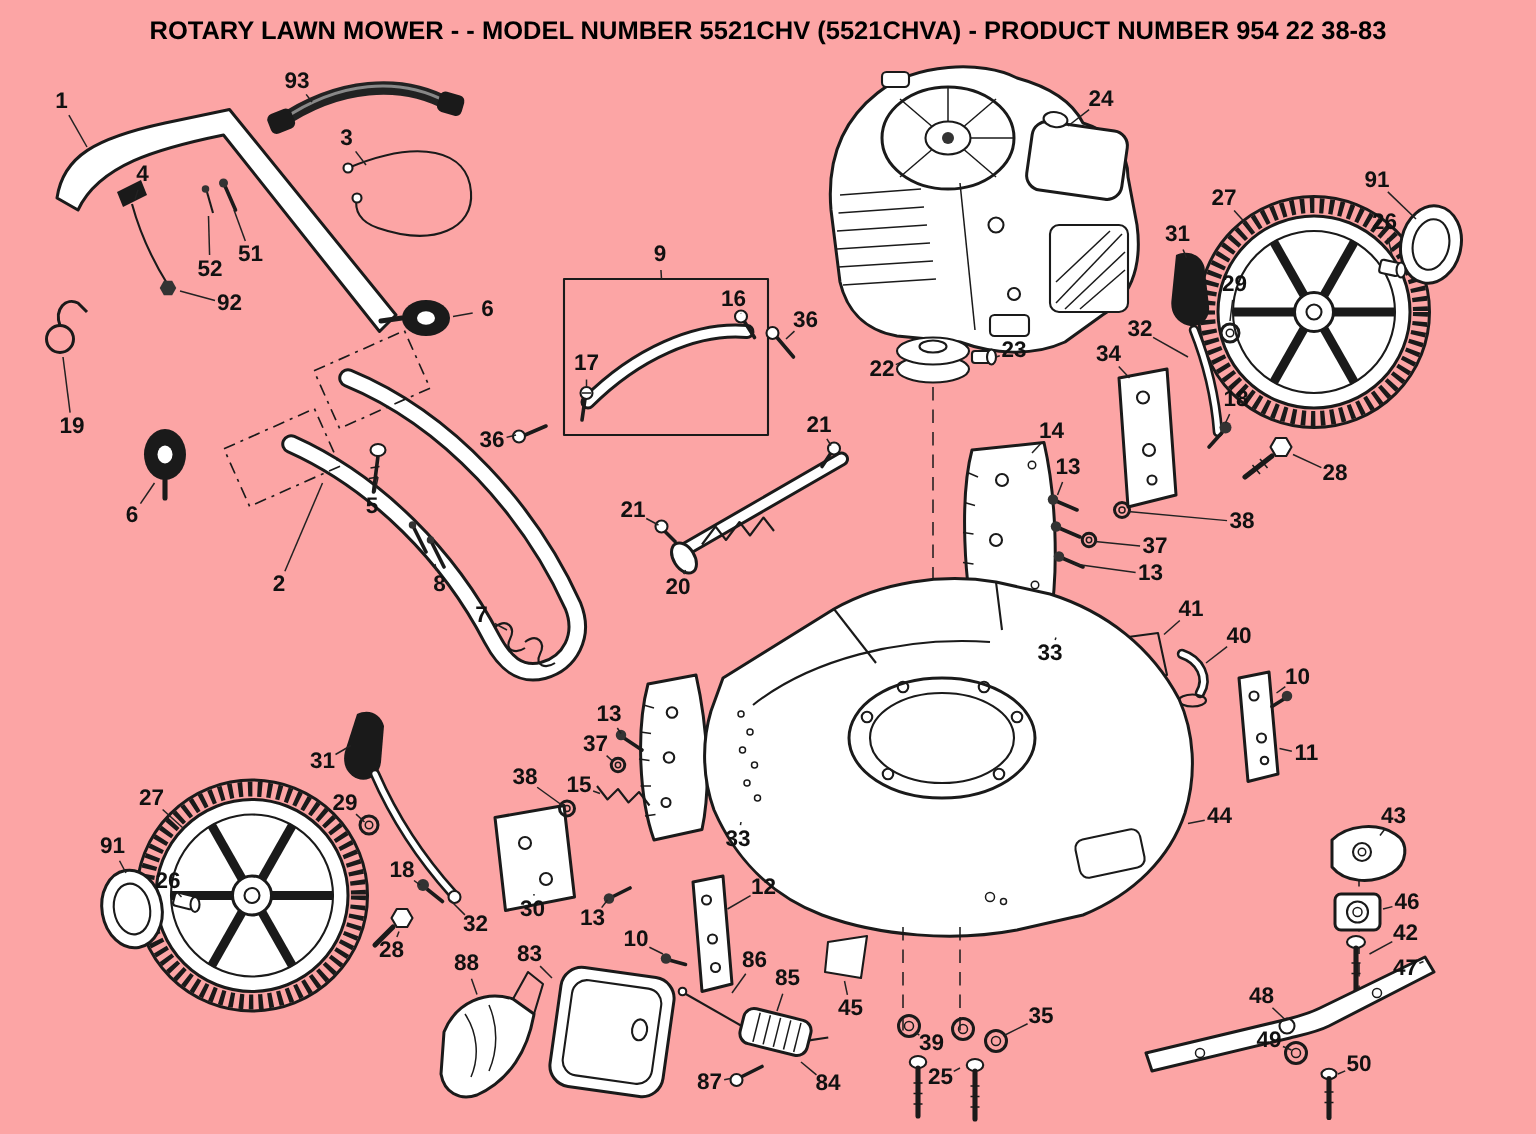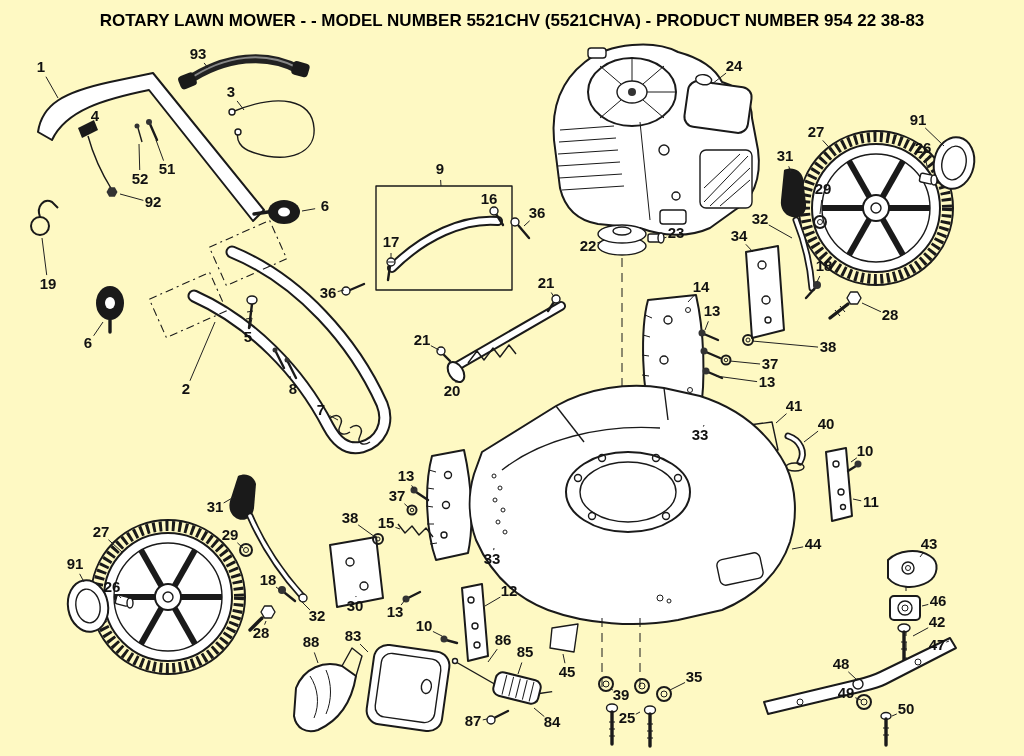--- a/index.html
+++ b/index.html
@@ -1,16 +1,16 @@
 <!DOCTYPE html>
 <html><head>
 <meta charset="utf-8">
 <style>
   html,body{margin:0;padding:0;background:#ffffff;}
-  .page{position:relative;width:1024px;height:756px;background:#fef9c3;overflow:hidden;
+  .page{position:relative;width:1024px;height:756px;background:#fca5a5;overflow:hidden;
         font-family:"Liberation Sans",sans-serif;}
   svg{display:block;}
   .title{font:bold 17px "Liberation Sans",sans-serif;fill:#000;text-anchor:middle;}
   .callout{font:bold 15px "Liberation Sans",sans-serif;fill:#111;text-anchor:middle;dominant-baseline:middle;}
   .leader{stroke:#222;stroke-width:1;}
   .s2{stroke:#1a1a1a;stroke-width:2;fill:none;stroke-linejoin:round;}
   .s15{stroke:#1a1a1a;stroke-width:1.4;fill:none;stroke-linejoin:round;}
   .s1{stroke:#1a1a1a;stroke-width:1;fill:none;}
   .fw{fill:#fff;stroke:#1a1a1a;stroke-width:2;stroke-linejoin:round;}
   .fw15{fill:#fff;stroke:#1a1a1a;stroke-width:1.4;stroke-linejoin:round;}

